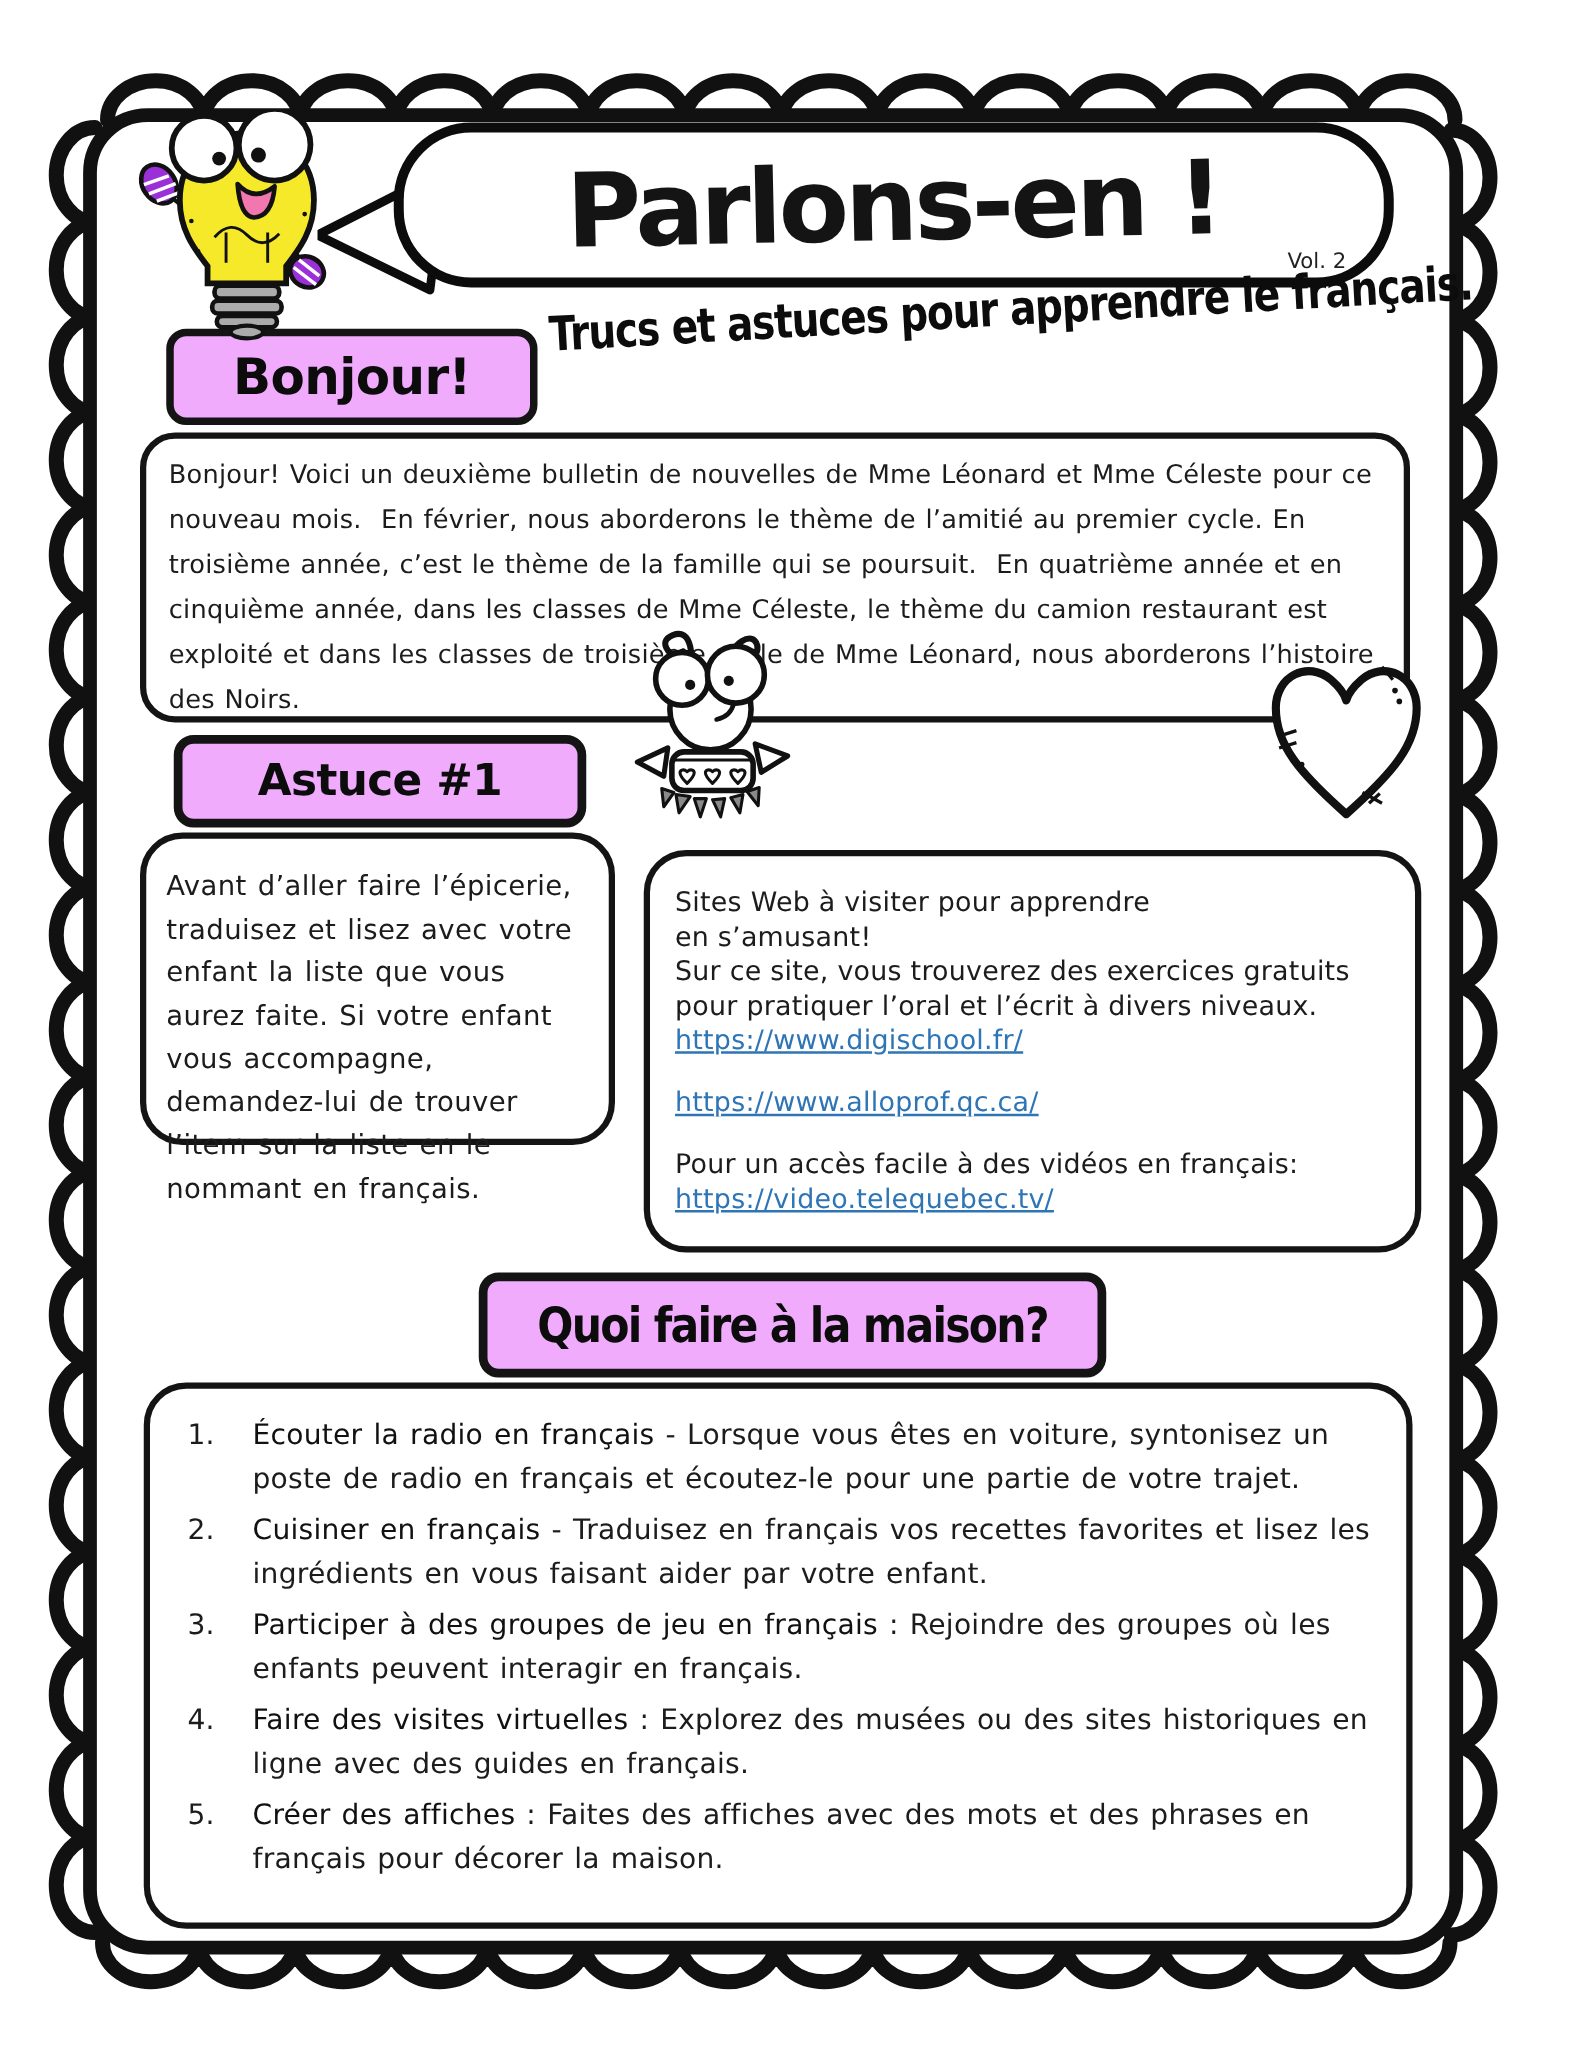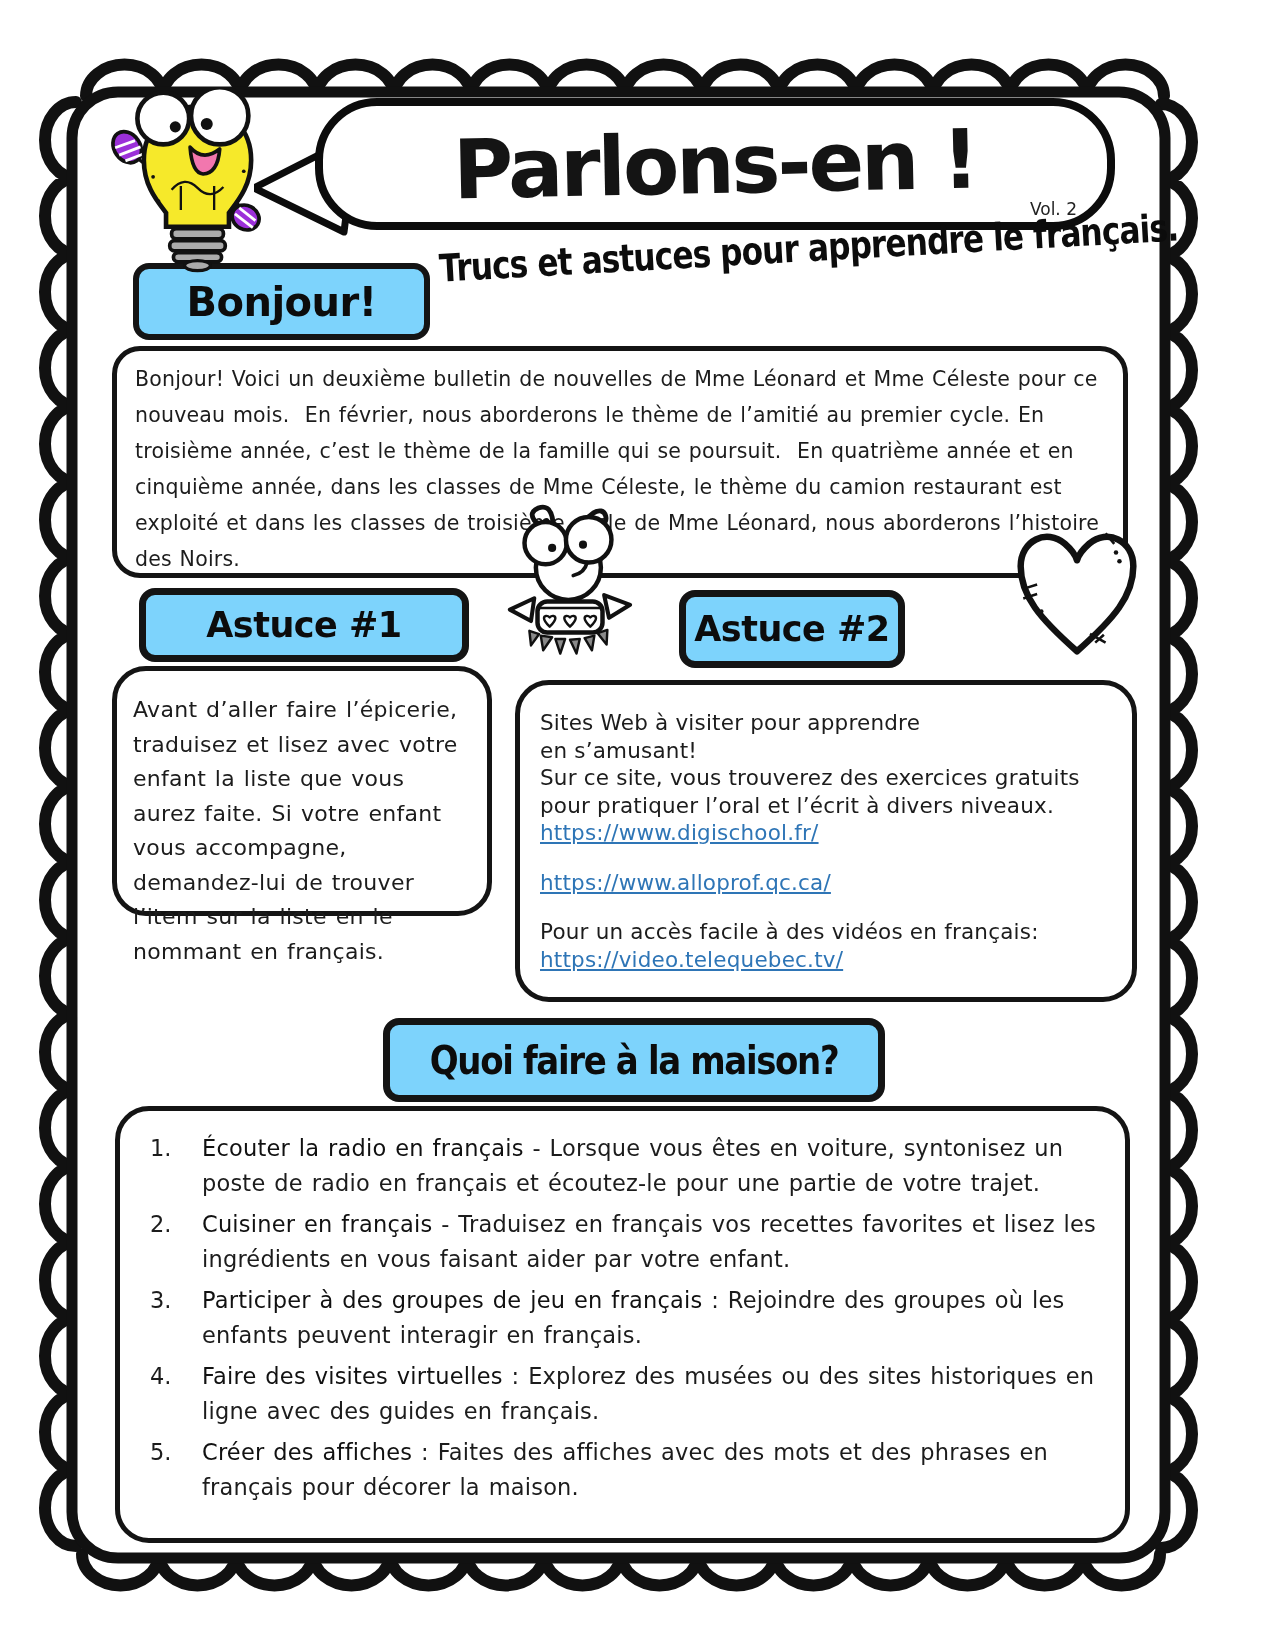--- a/index.html
+++ b/index.html
@@ -5,21 +5,21 @@
   :root{
     --ink:#141414; --link-blue:#2E75B6; --bulb-yellow:#F6E92A;
     --mitten-purple:#9B30D9; --mouth-pink:#F277AE; --base-gray:#ABABAB;
   }
   html,body{margin:0;padding:0;background:#fff;}
   #page{position:relative;width:1275px;height:1650px;background:#fff;overflow:hidden;
         font-family:"DejaVu Sans","Liberation Sans",sans-serif;color:var(--ink);}
   svg{display:block}
   #border-svg{position:absolute;left:0;top:0;z-index:0;}
   .panel{position:absolute;background:#fff;border:5px solid var(--ink);border-radius:34px;z-index:2;box-sizing:border-box;}
-  .head-box{position:absolute;background:#7dd3fc;border:7px solid var(--ink);border-radius:16px;z-index:3;
+  .head-box{position:absolute;background:#f0abfc;border:7px solid var(--ink);border-radius:16px;z-index:3;
             display:flex;align-items:center;justify-content:center;box-sizing:border-box;}
   .head-box .h{font-weight:800;letter-spacing:-0.5px;color:#0c0c0c;white-space:nowrap;}
   #bubble{position:absolute;left:315px;top:98px;width:800px;height:132px;background:#fff;
           border:8px solid #0c0c0c;border-radius:62px;z-index:3;box-sizing:border-box;
           display:flex;align-items:center;justify-content:center;}
   #bubble .title{font-size:82px;font-weight:900;letter-spacing:-3px;transform:rotate(-1.2deg);white-space:nowrap;}
   #vol{position:absolute;right:30px;bottom:3px;font-size:17px;font-weight:400;color:#222;}
   #tail-svg{position:absolute;left:254px;top:134px;z-index:2;}
   #subtitle{position:absolute;left:438px;top:246px;z-index:4;font-size:34px;font-weight:700;
             letter-spacing:-1px;white-space:nowrap;transform:rotate(-3.2deg) scale(0.92,1.12);
@@ -80,23 +80,20 @@
     <div class="bodytext">Bonjour! Voici un deuxième bulletin de nouvelles de Mme Léonard et Mme Céleste pour ce nouveau mois.  En février, nous aborderons le thème de l’amitié au premier cycle. En troisième année, c’est le thème de la famille qui se poursuit.  En quatrième année et en cinquième année, dans les classes de Mme Céleste, le thème du camion restaurant est exploité et dans les classes de troisième cycle de Mme Léonard, nous aborderons l’histoire des Noirs.</div>
   </div>
 
   <div id="astuce1-head" class="head-box">
     <span class="h">Astuce #1</span>
   </div>
   <div id="astuce1-box" class="panel">
     <div class="bodytext">Avant d’aller faire l’épicerie, traduisez et lisez avec votre enfant la liste que vous aurez faite. Si votre enfant vous accompagne, demandez-lui de trouver l’item sur la liste en le nommant en français.</div>
   </div>
 
-  <div id="astuce2-head" class="head-box">
-    <span class="h">Astuce #2</span>
-  </div>
   <div id="astuce2-box" class="panel">
     <p class="bodytext"><span>Sites Web à visiter pour apprendre
 en s’amusant!
 Sur ce site, vous trouverez des exercices gratuits pour pratiquer l’oral et l’écrit à divers niveaux.  </span><a class="doc-link">https://www.digischool.fr/</a></p>
     <p class="bodytext"><a class="doc-link">https://www.alloprof.qc.ca/</a></p>
     <p class="bodytext"><span>Pour un accès facile à des vidéos en français:
 </span><a class="doc-link">https://video.telequebec.tv/</a></p>
   </div>
 
   <div id="todo-head" class="head-box">

